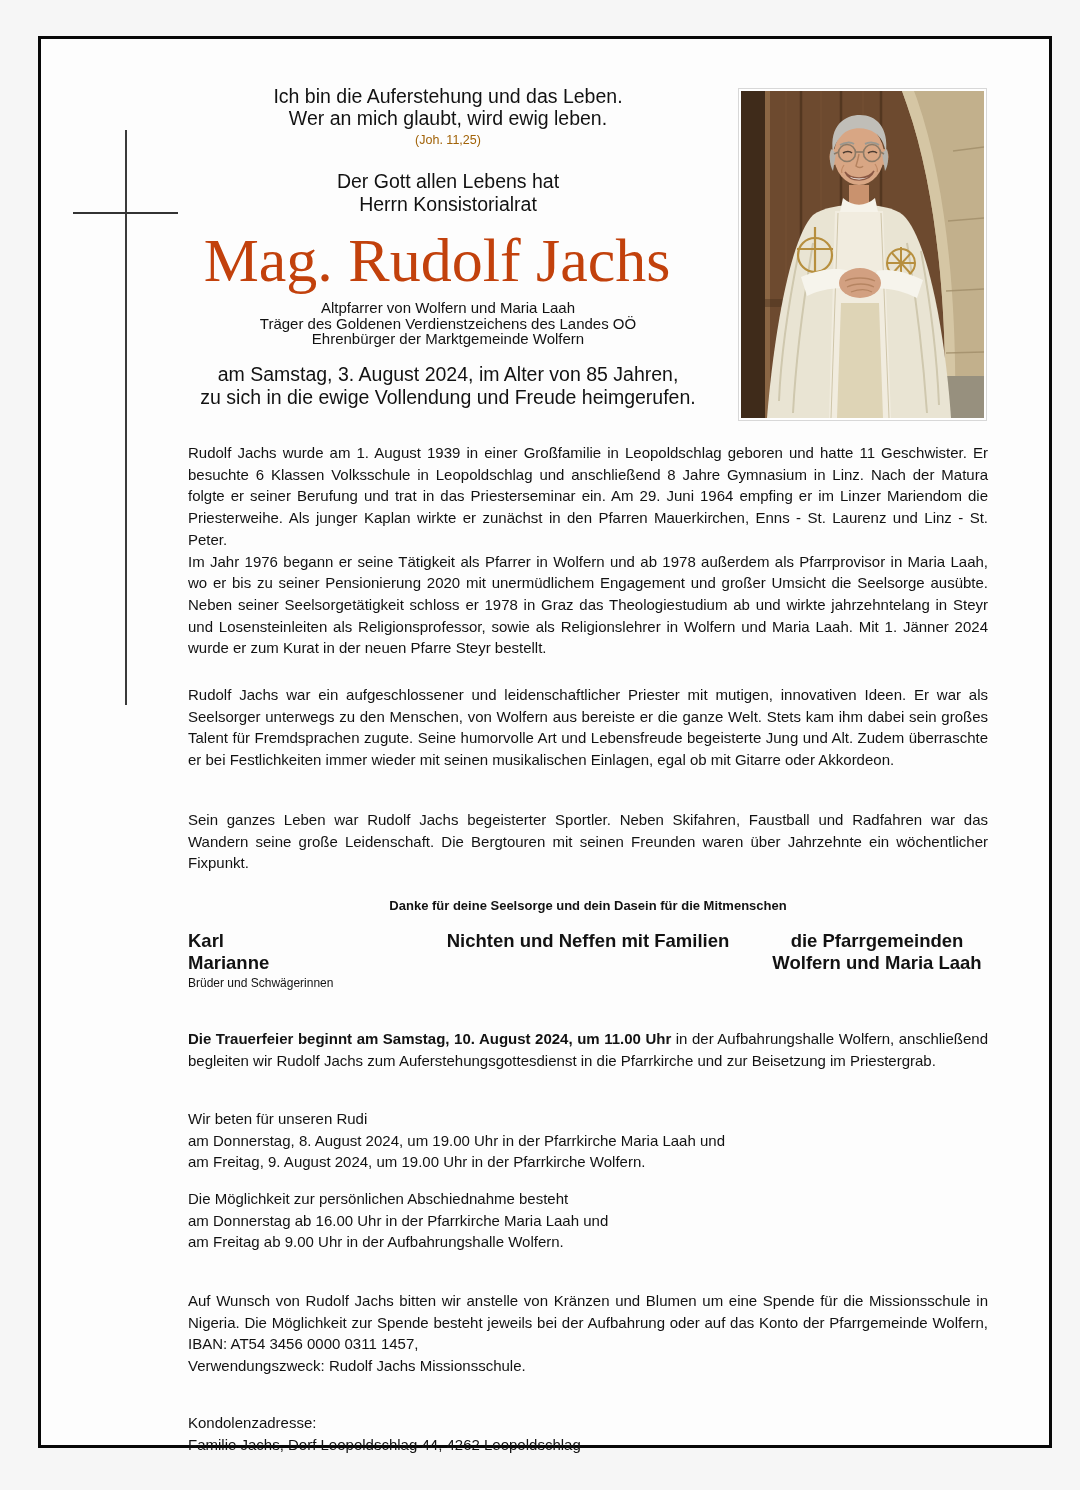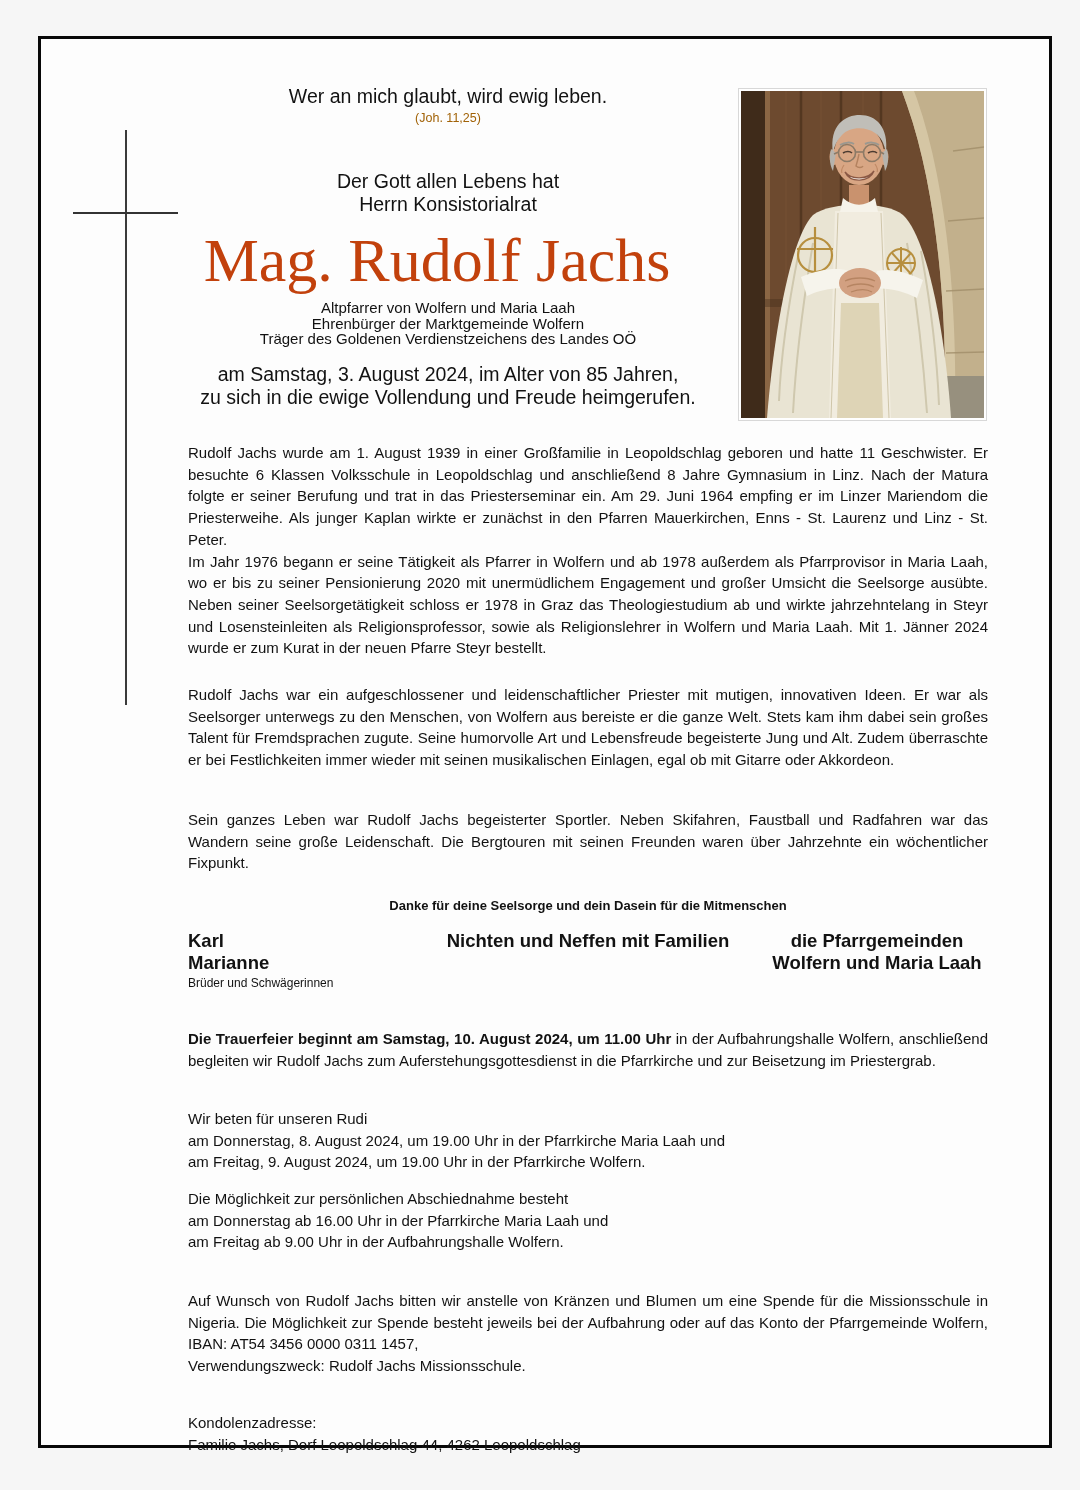--- a/index.html
+++ b/index.html
@@ -55,20 +55,21 @@
 <div>
 
   <div class="abs frame"></div>
 
   <div>
     <div class="abs cross-v"></div>
     <div class="abs cross-h"></div>
   </div>
 
   <div class="abs quote center">
+    <div>Ich bin die Auferstehung und das Leben.</div>
     <div>Wer an mich glaubt, wird ewig leben.</div>
     <div class="quote-ref">(Joh. 11,25)</div>
   </div>
 
   <div class="abs photo">
     <svg width="243" height="327" viewBox="0 0 243 327">
       <rect width="243" height="327" fill="#6d4a2f"></rect>
       <rect x="0" y="0" width="24" height="327" fill="#3f2b1a"></rect>
       <rect x="24" y="0" width="5" height="327" fill="#8a6644"></rect>
       <g stroke="#4d331d" stroke-width="2.5" opacity="0.8">
@@ -149,22 +150,22 @@
 
   <div class="abs intro center">
     <div>Der Gott allen Lebens hat</div>
     <div>Herrn Konsistorialrat</div>
   </div>
 
   <h1 class="abs name center">Mag. Rudolf Jachs</h1>
 
   <div class="abs titles center">
     <div>Altpfarrer von Wolfern und Maria Laah</div>
+    <div>Träger des Goldenen Verdienstzeichens des Landes OÖ</div>
     <div>Ehrenbürger der Marktgemeinde Wolfern</div>
-    <div>Träger des Goldenen Verdienstzeichens des Landes OÖ</div>
   </div>
 
   <div class="abs death center">
     <div>am Samstag, 3. August 2024, im Alter von 85 Jahren,</div>
     <div>zu sich in die ewige Vollendung und Freude heimgerufen.</div>
   </div>
 
   <div class="abs para justify bio1">
     <p>Rudolf Jachs wurde am 1. August 1939 in einer Großfamilie in Leopoldschlag geboren und hatte 11 Geschwister. Er besuchte 6 Klassen Volksschule in Leopoldschlag und anschließend 8 Jahre Gymnasium in Linz. Nach der Matura folgte er seiner Berufung und trat in das Priesterseminar ein. Am 29. Juni 1964 empfing er im Linzer Mariendom die Priesterweihe. Als junger Kaplan wirkte er zunächst in den Pfarren Mauerkirchen, Enns - St. Laurenz und Linz - St. Peter.</p>
     <p>Im Jahr 1976 begann er seine Tätigkeit als Pfarrer in Wolfern und ab 1978 außerdem als Pfarrprovisor in Maria Laah, wo er bis zu seiner Pensionierung 2020 mit unermüdlichem Engagement und großer Umsicht die Seelsorge ausübte. Neben seiner Seelsorgetätigkeit schloss er 1978 in Graz das Theologiestudium ab und wirkte jahrzehntelang in Steyr und Losensteinleiten als Religionsprofessor, sowie als Religionslehrer in Wolfern und Maria Laah. Mit 1. Jänner 2024 wurde er zum Kurat in der neuen Pfarre Steyr bestellt.</p>

